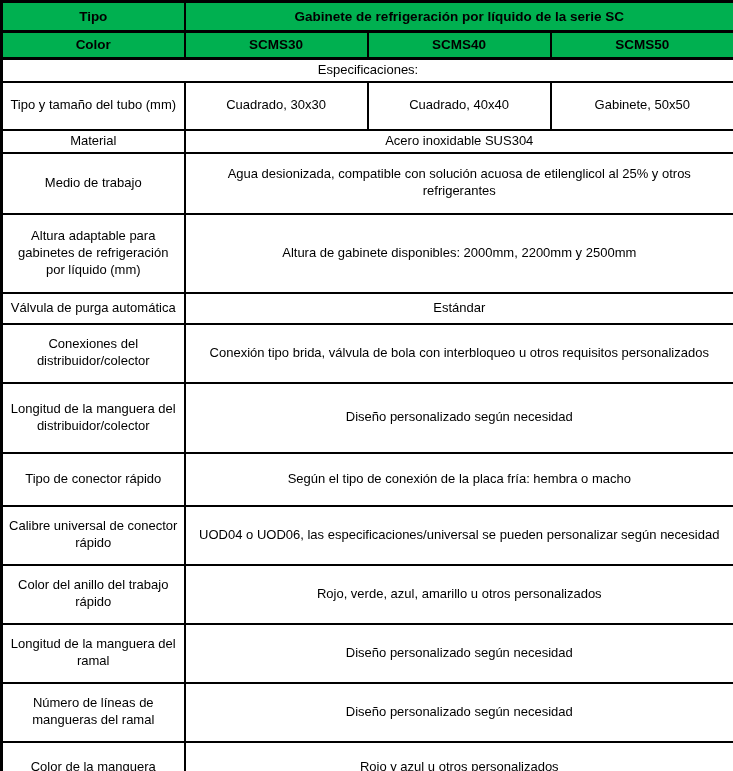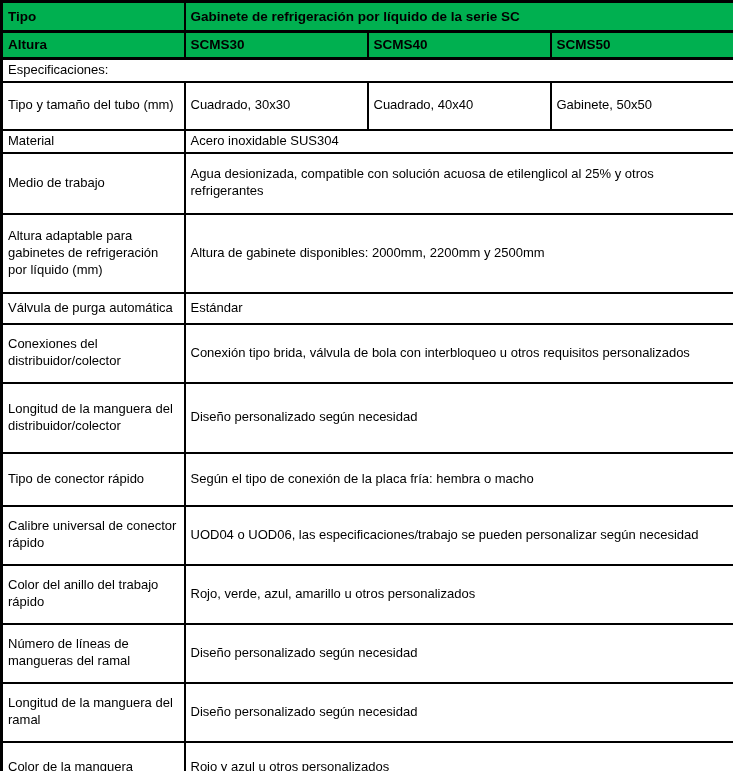--- a/index.html
+++ b/index.html
@@ -18,21 +18,21 @@
     table-layout: fixed;
     width: 733px;
     font-family: "Liberation Sans", sans-serif;
     font-size: 13px;
     color: var(--text, #000000);
     border: 3px solid var(--border, #000000);
   }
   table.spec-table td {
     border: 2px solid var(--border, #000000);
     padding: 2px 5px;
-    text-align: left;
+    text-align: center;
     vertical-align: middle;
     line-height: 1.3;
     overflow-wrap: break-word;
     word-break: break-word;
     background: var(--cell-bg, #ffffff);
   }
   td.hdr {
     background: var(--header-bg, #00B050) !important;
     font-weight: bold;
     font-size: 13.5px;
@@ -62,21 +62,21 @@
         <col style="width:183px">
         <col style="width:183px">
         <col style="width:184px">
     </colgroup>
     <tbody>
       <tr class="green-row" style="height:30px">
         <td class="hdr">Tipo</td>
         <td class="hdr" colspan="3">Gabinete de refrigeración por líquido de la serie SC</td>
       </tr>
       <tr class="green-row" style="height:27px">
-        <td class="hdr">Altura</td>
+        <td class="hdr">Color</td>
         <td class="hdr">SCMS30</td>
         <td class="hdr">SCMS40</td>
         <td class="hdr">SCMS50</td>
       </tr>
       <tr style="height:21px">
         <td class="section-cell" colspan="4">Especificaciones:</td>
       </tr>
       <tr style="height:48px">
         <td class="label-cell">Tipo y tamaño del tubo (mm)</td>
         <td>Cuadrado, 30x30</td>
@@ -106,32 +106,32 @@
       <tr style="height:70px">
         <td class="label-cell">Longitud de la manguera del distribuidor/colector</td>
         <td colspan="3">Diseño personalizado según necesidad</td>
       </tr>
       <tr style="height:53px">
         <td class="label-cell">Tipo de conector rápido</td>
         <td colspan="3">Según el tipo de conexión de la placa fría: hembra o macho</td>
       </tr>
       <tr style="height:59px">
         <td class="label-cell">Calibre universal de conector rápido</td>
-        <td colspan="3">UOD04 o UOD06, las especificaciones/trabajo se pueden personalizar según necesidad</td>
+        <td colspan="3">UOD04 o UOD06, las especificaciones/universal se pueden personalizar según necesidad</td>
       </tr>
       <tr style="height:59px">
         <td class="label-cell">Color del anillo del trabajo rápido</td>
         <td colspan="3">Rojo, verde, azul, amarillo u otros personalizados</td>
       </tr>
       <tr style="height:59px">
-        <td class="label-cell">Número de líneas de mangueras del ramal</td>
+        <td class="label-cell">Longitud de la manguera del ramal</td>
         <td colspan="3">Diseño personalizado según necesidad</td>
       </tr>
       <tr style="height:59px">
-        <td class="label-cell">Longitud de la manguera del ramal</td>
+        <td class="label-cell">Número de líneas de mangueras del ramal</td>
         <td colspan="3">Diseño personalizado según necesidad</td>
       </tr>
       <tr style="height:52px">
         <td class="label-cell">Color de la manguera</td>
         <td colspan="3">Rojo y azul u otros personalizados</td>
       </tr>
     </tbody>
   </table>
 </div>
 

